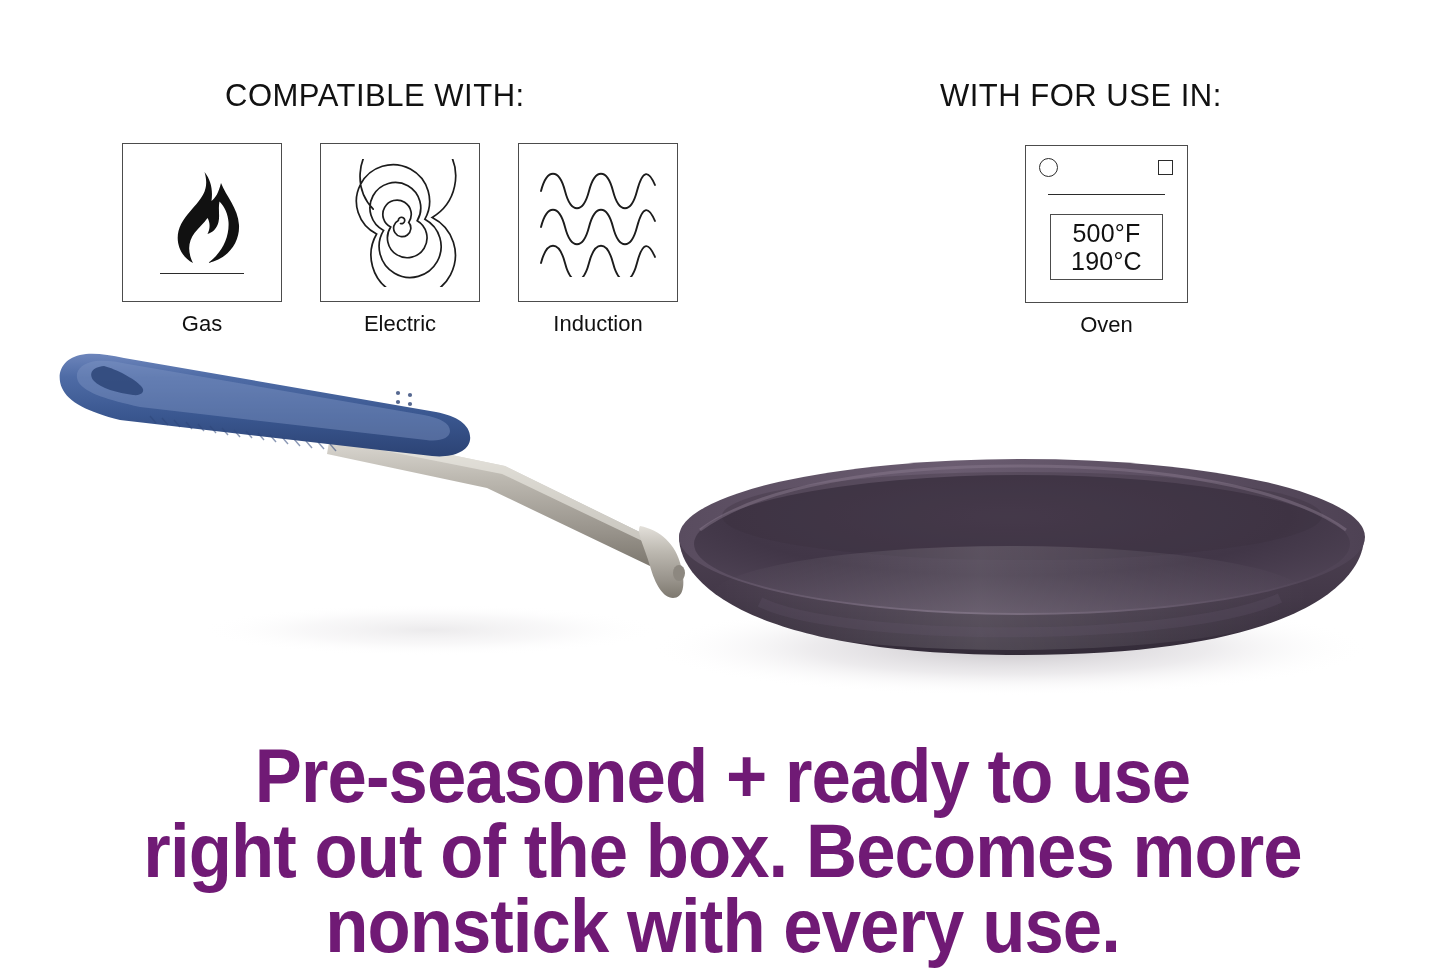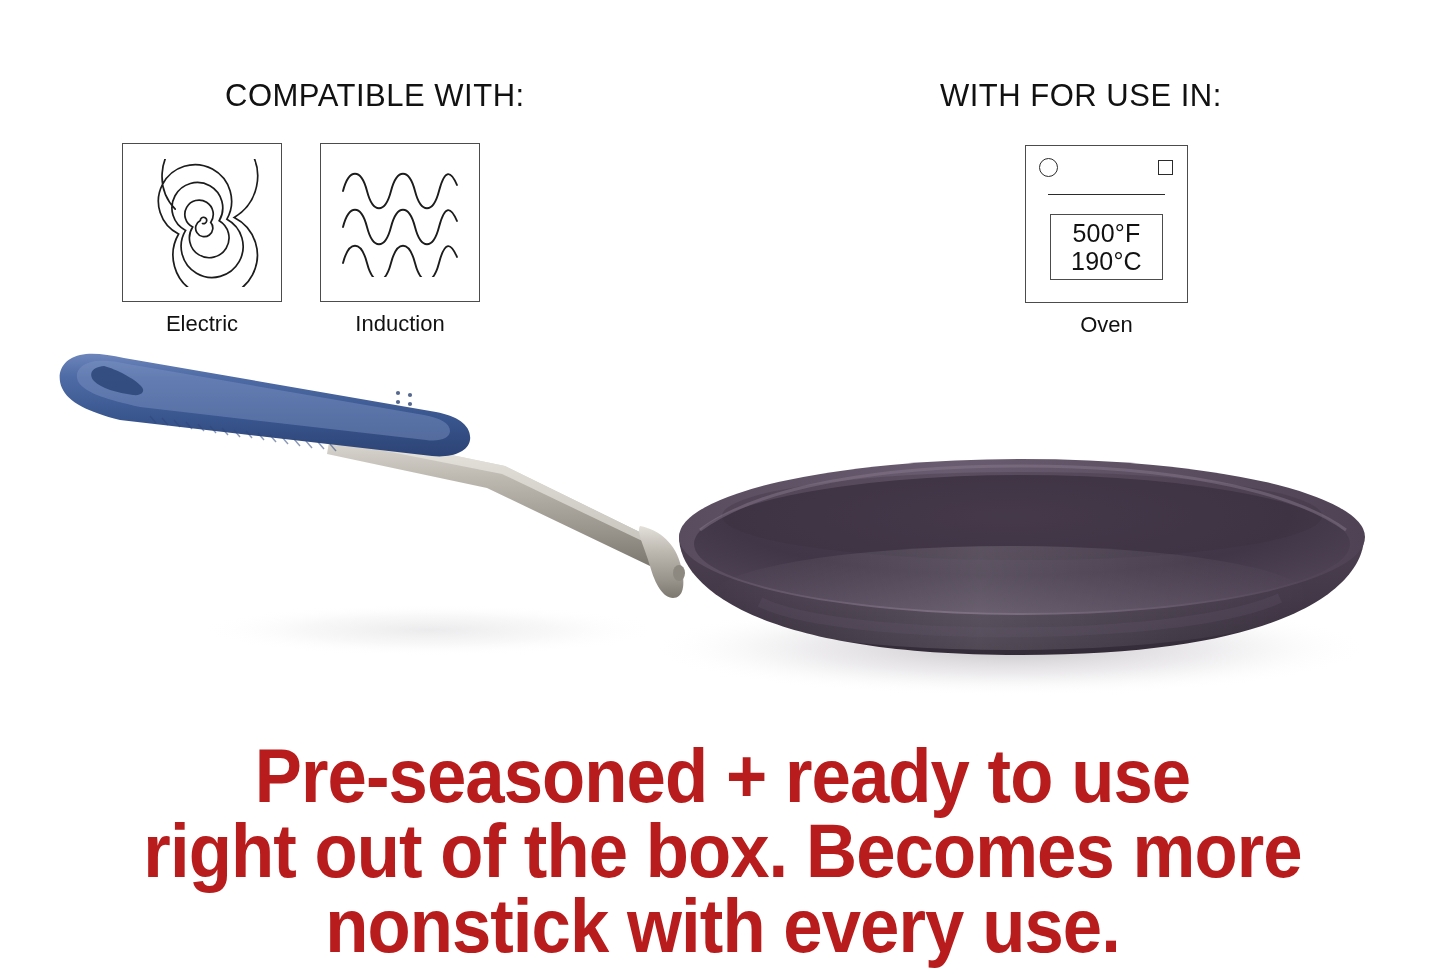--- a/index.html
+++ b/index.html
@@ -79,21 +79,21 @@
 
   
   #product{
     position:absolute;left:0;top:330px;width:1445px;height:400px;
   }
 
   
   #headline{
     position:absolute;left:0;right:0;top:738px;
     text-align:center;
-    color:#b91c1c;
+    color:#701a75;
   }
   #headline .hl-line{
     display:block;
     font-family:"Liberation Sans Narrow","Liberation Sans","DejaVu Sans Condensed","DejaVu Sans",sans-serif;
     font-weight:700;
     font-size:76px;
     line-height:75px;
     letter-spacing:-1px;
     transform:scaleX(0.93);
     transform-origin:center;
@@ -103,20 +103,46 @@
 </head>
 <body>
 
 <div class="stage">
 
   <div class="section-heading" id="h-compatible">COMPATIBLE WITH:</div>
 
   <div class="icon-group" id="group-compatible">
     <div class="icon-row">
 
+      <div class="icon-cell">
+        <div class="icon-box">
+          <div class="flame-wrap">
+            <svg width="78" height="96" viewBox="0 0 78 96" aria-hidden="true">
+              <path fill="#111111" d="
+                M41.5 1
+                C 46 16, 41 24, 33.5 33
+                C 25 43, 18 50, 15.5 60
+                C 12.5 72, 18 86, 30 92
+                C 24 80, 25.5 70, 31.5 62
+                C 36 56, 41 52.5, 44.5 47
+                C 47.5 52, 47 58, 44.5 63
+                C 50 61.5, 54 57, 55.5 51
+                C 57 44.5, 55 38, 56.5 30.5
+                C 62 36, 65 43.5, 65.5 51
+                C 66.5 66, 59 82, 45 92
+                C 65 88, 77 71.5, 76 54
+                C 75 37, 63 25, 58 12
+                C 55.5 22, 52.5 27, 48.5 30
+                C 50 19, 48 9, 41.5 1 Z"></path>
+            </svg>
+            <div class="flame-base"></div>
+          </div>
+        </div>
+        <div class="icon-caption">Gas</div>
+      </div>
 
       <div class="icon-cell">
         <div class="icon-box">
           <svg width="128" height="128" viewBox="0 0 128 128" aria-hidden="true">
             <path fill="none" stroke="#1c1c1c" stroke-width="1.7" stroke-linecap="round" d="M64.5 64.5
                  m0 0
                  a3.2 3.2 0 1 0 -2.2 -3.1
                  a8.6 8.6 0 1 0 10.4 2.0
                  a14.2 14.2 0 1 0 -18.0 4.6
                  a19.8 19.8 0 1 0 26.5 -6.2

